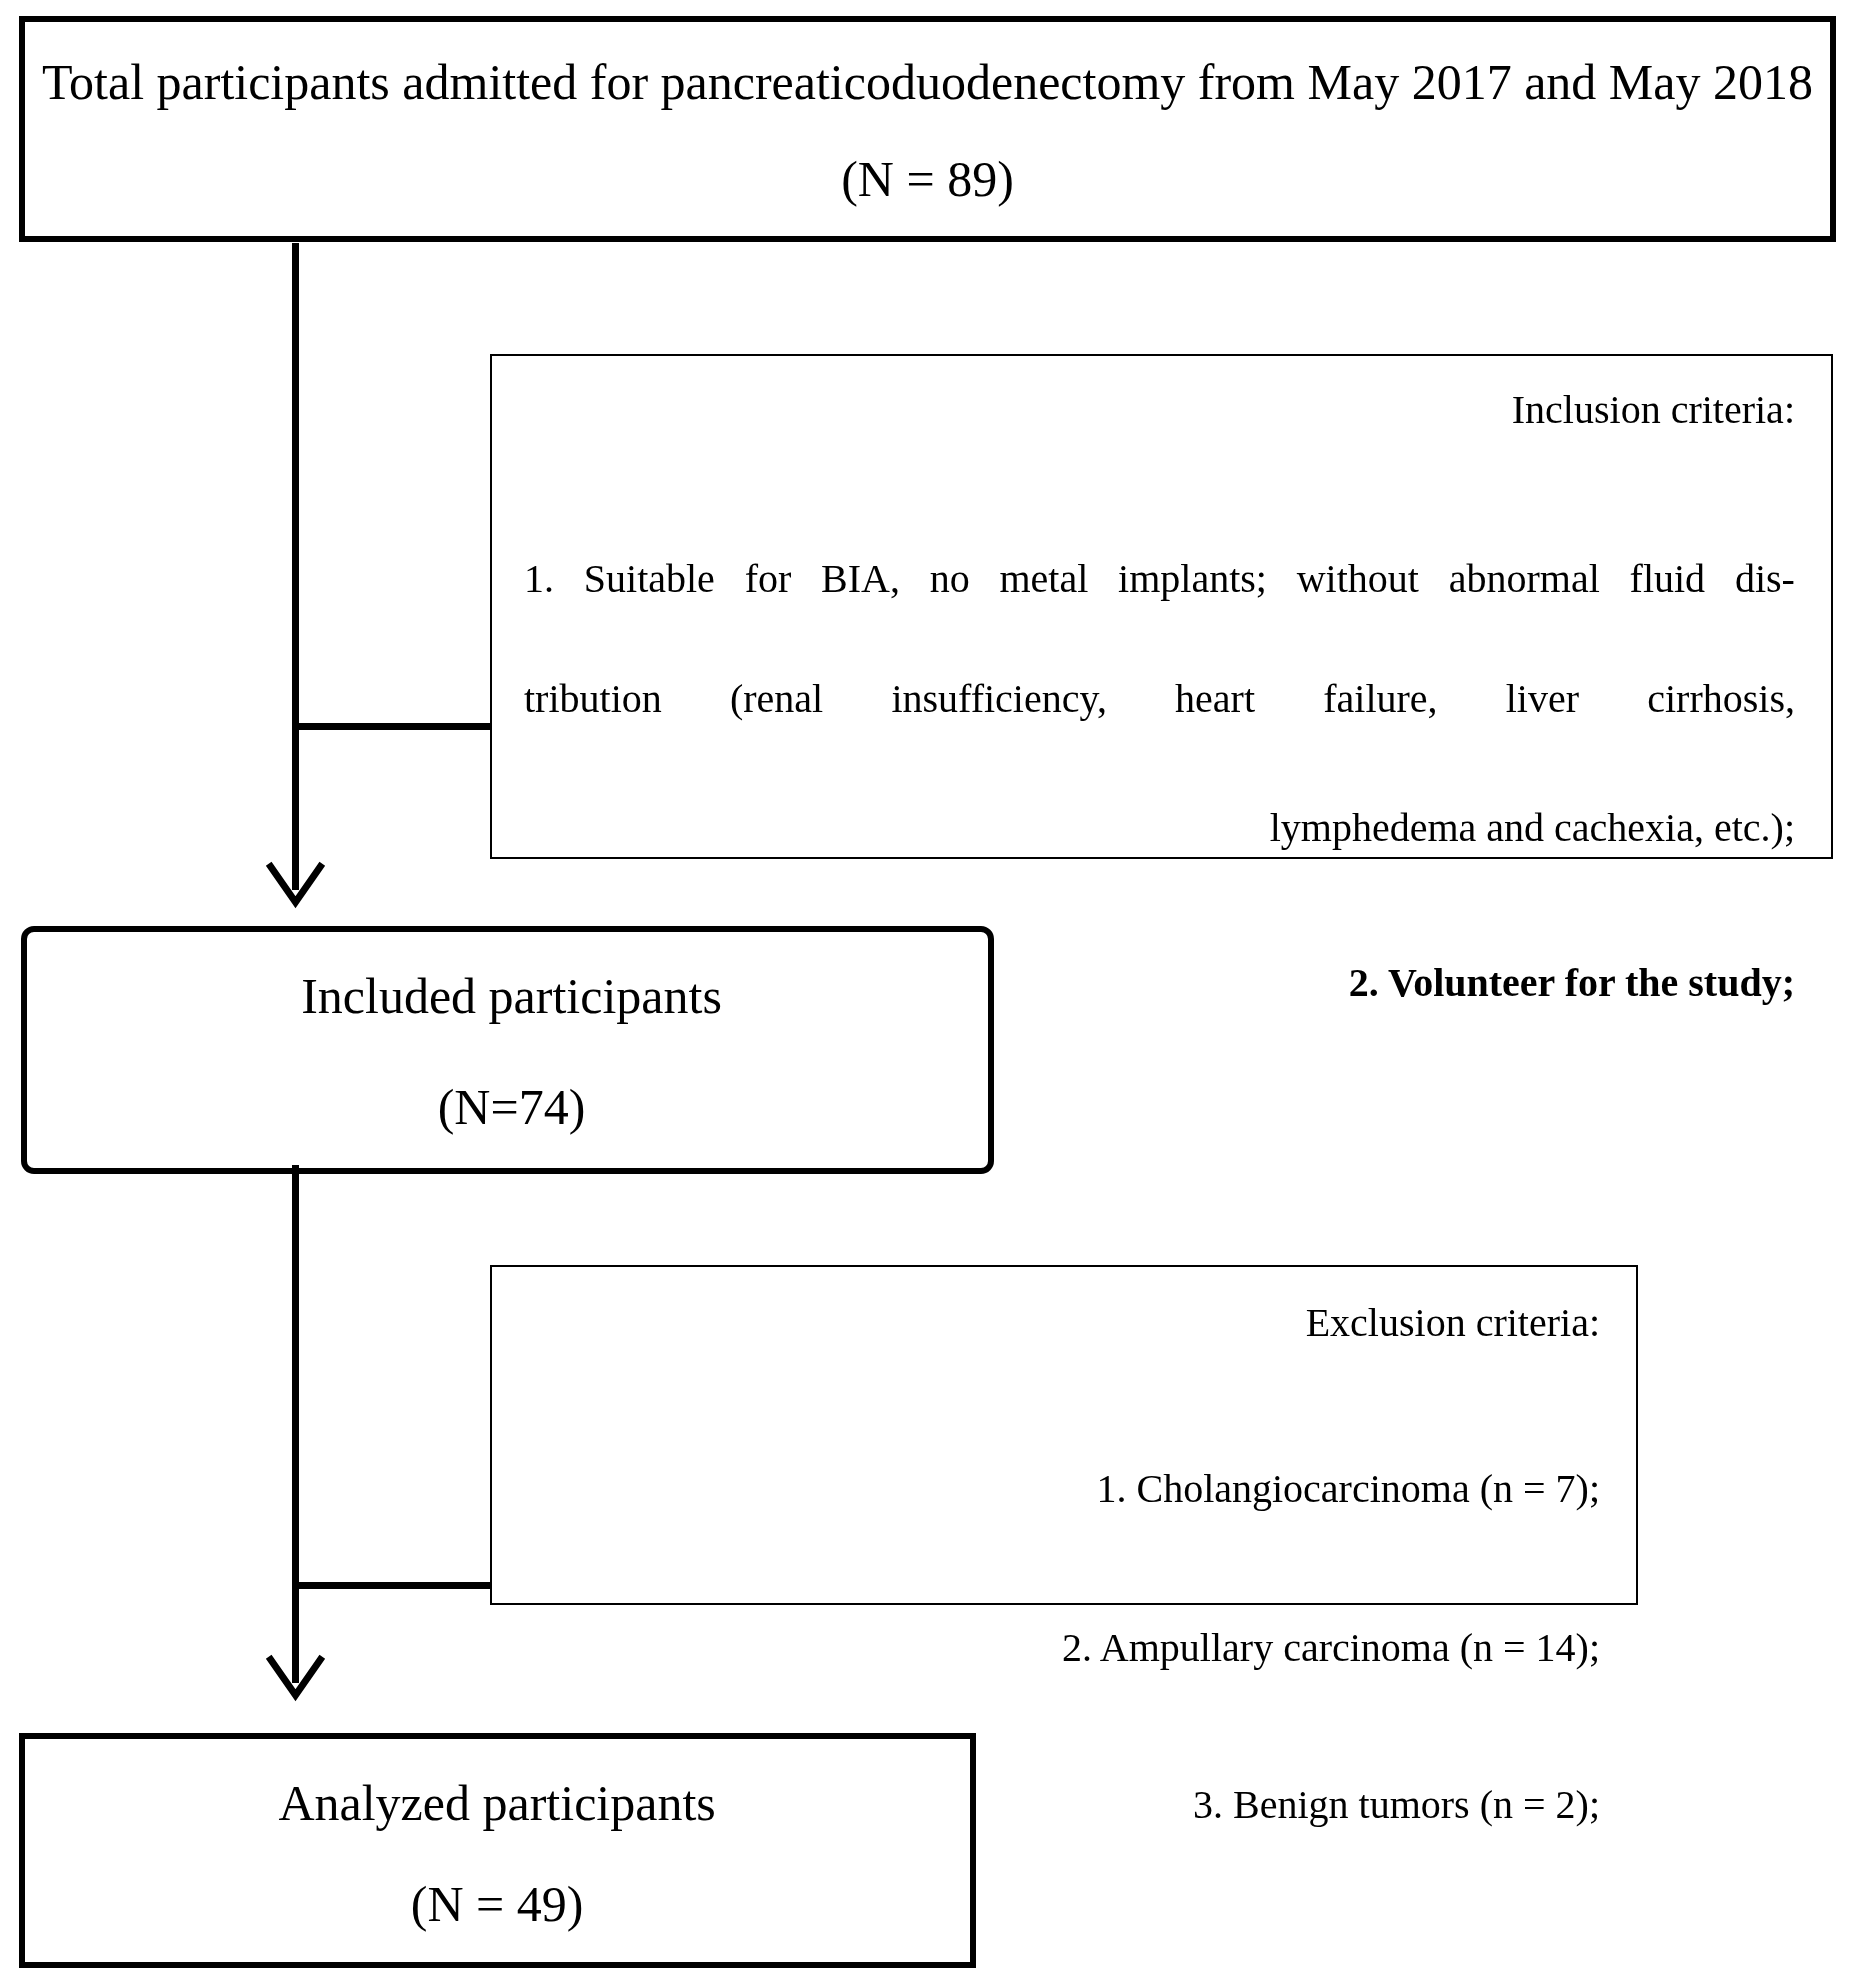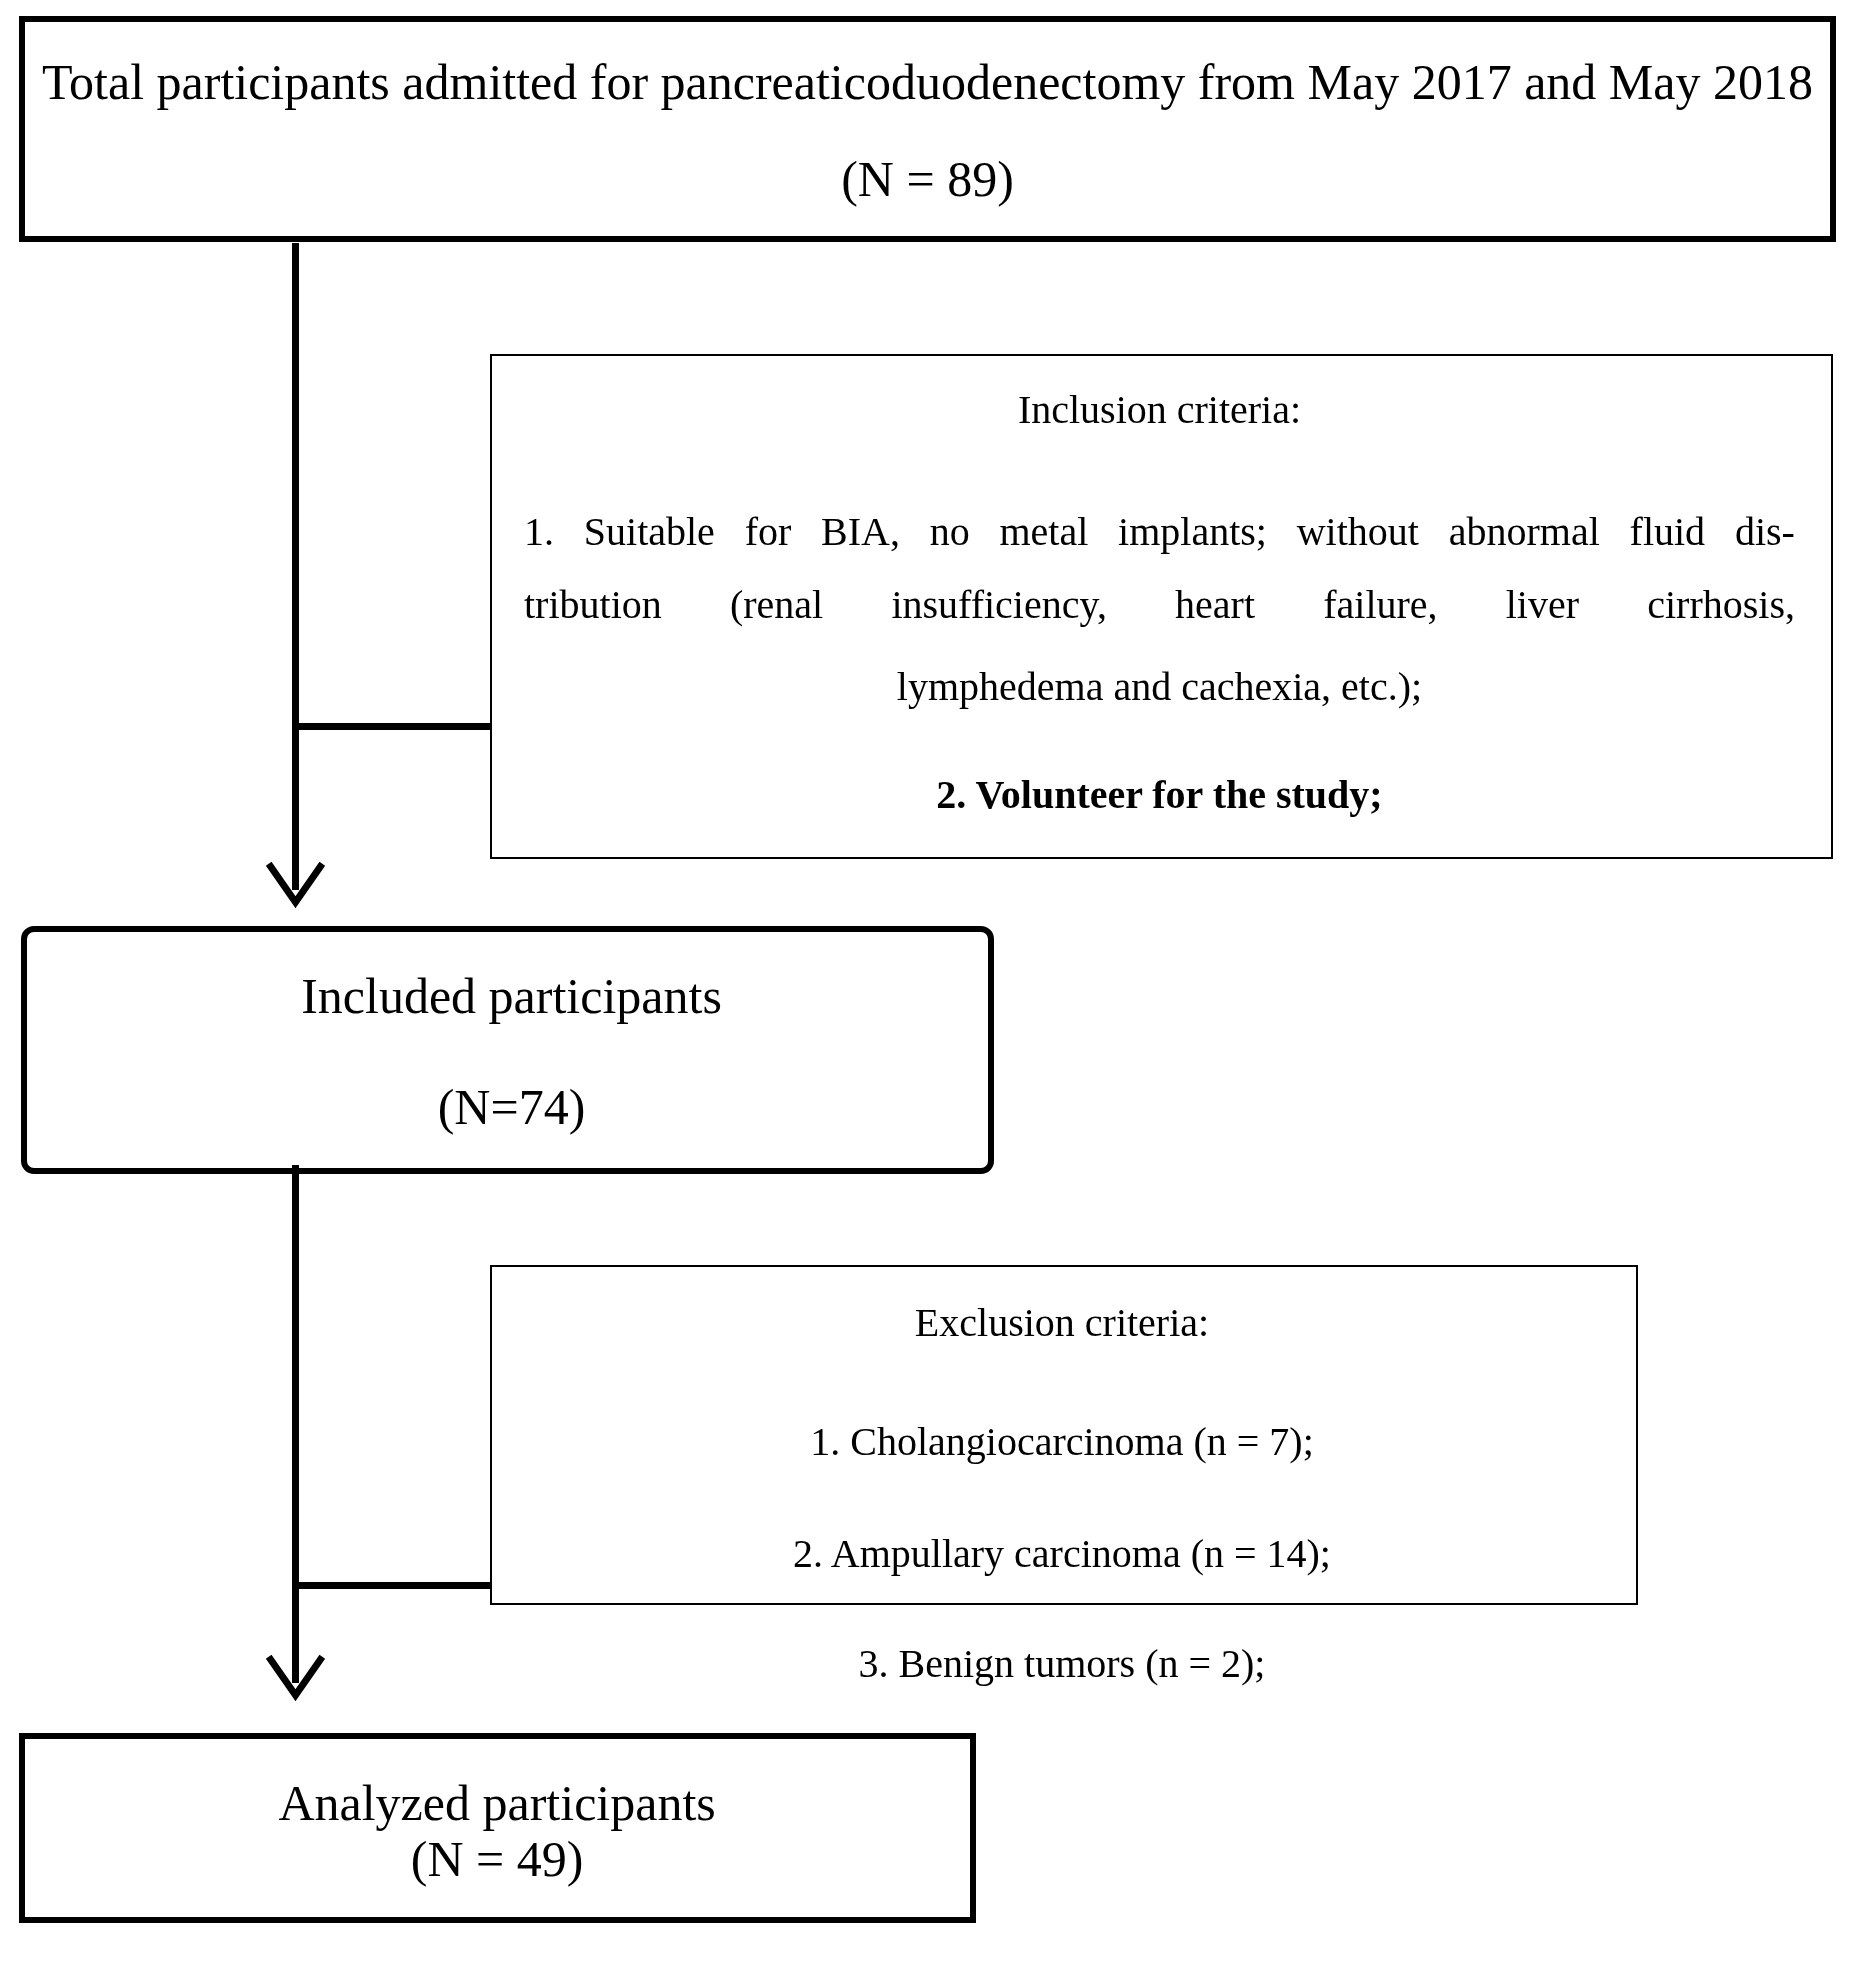--- a/index.html
+++ b/index.html
@@ -28,31 +28,32 @@
     align-items: center;
     text-align: center;
     font-size: 50px;
   }
   .main-box .bline {
     line-height: 55px;
     white-space: nowrap;
   }
   #box-total    { left: 19px;  top: 16.3px;   width: 1817px; height: 226px; padding: 33px 18.6px 29px 18.6px; }
   #box-included { left: 21px;  top: 926px; width: 973px; height: 248px; padding: 37px 14px 33px 22px; border-radius: 13px; }
-  #box-analyzed { left: 18.6px;  top: 1733px; width: 957px; height: 190px; padding: 37px 14px 30px 14px; text-align: right; }
+  #box-analyzed { left: 18.6px;  top: 1733px; width: 957px; height: 235px; padding: 37px 14px 30px 14px; text-align: right; }
 
   
   .criteria-box {
     border: 2.3px solid #000;
     background: #fff;
     display: flex;
     flex-direction: column;
     align-items: stretch;
     font-size: 40px;
-    text-align: center;
+    text-align: right;
+    gap: 47px;
   }
   .criteria-box .cline {
     line-height: 52px;
     white-space: nowrap;
   }
   #box-inclusion { left: 490px; top: 354px;  width: 1343px; height: 505px; padding: 0 36px 0 32px; }
   #box-exclusion { left: 490px; top: 1265px; width: 1148px; height: 340px;  padding: 0 36px 0 32px; }
 
   
   #box-inclusion .cline:nth-child(1) { margin-top: 28px; }

